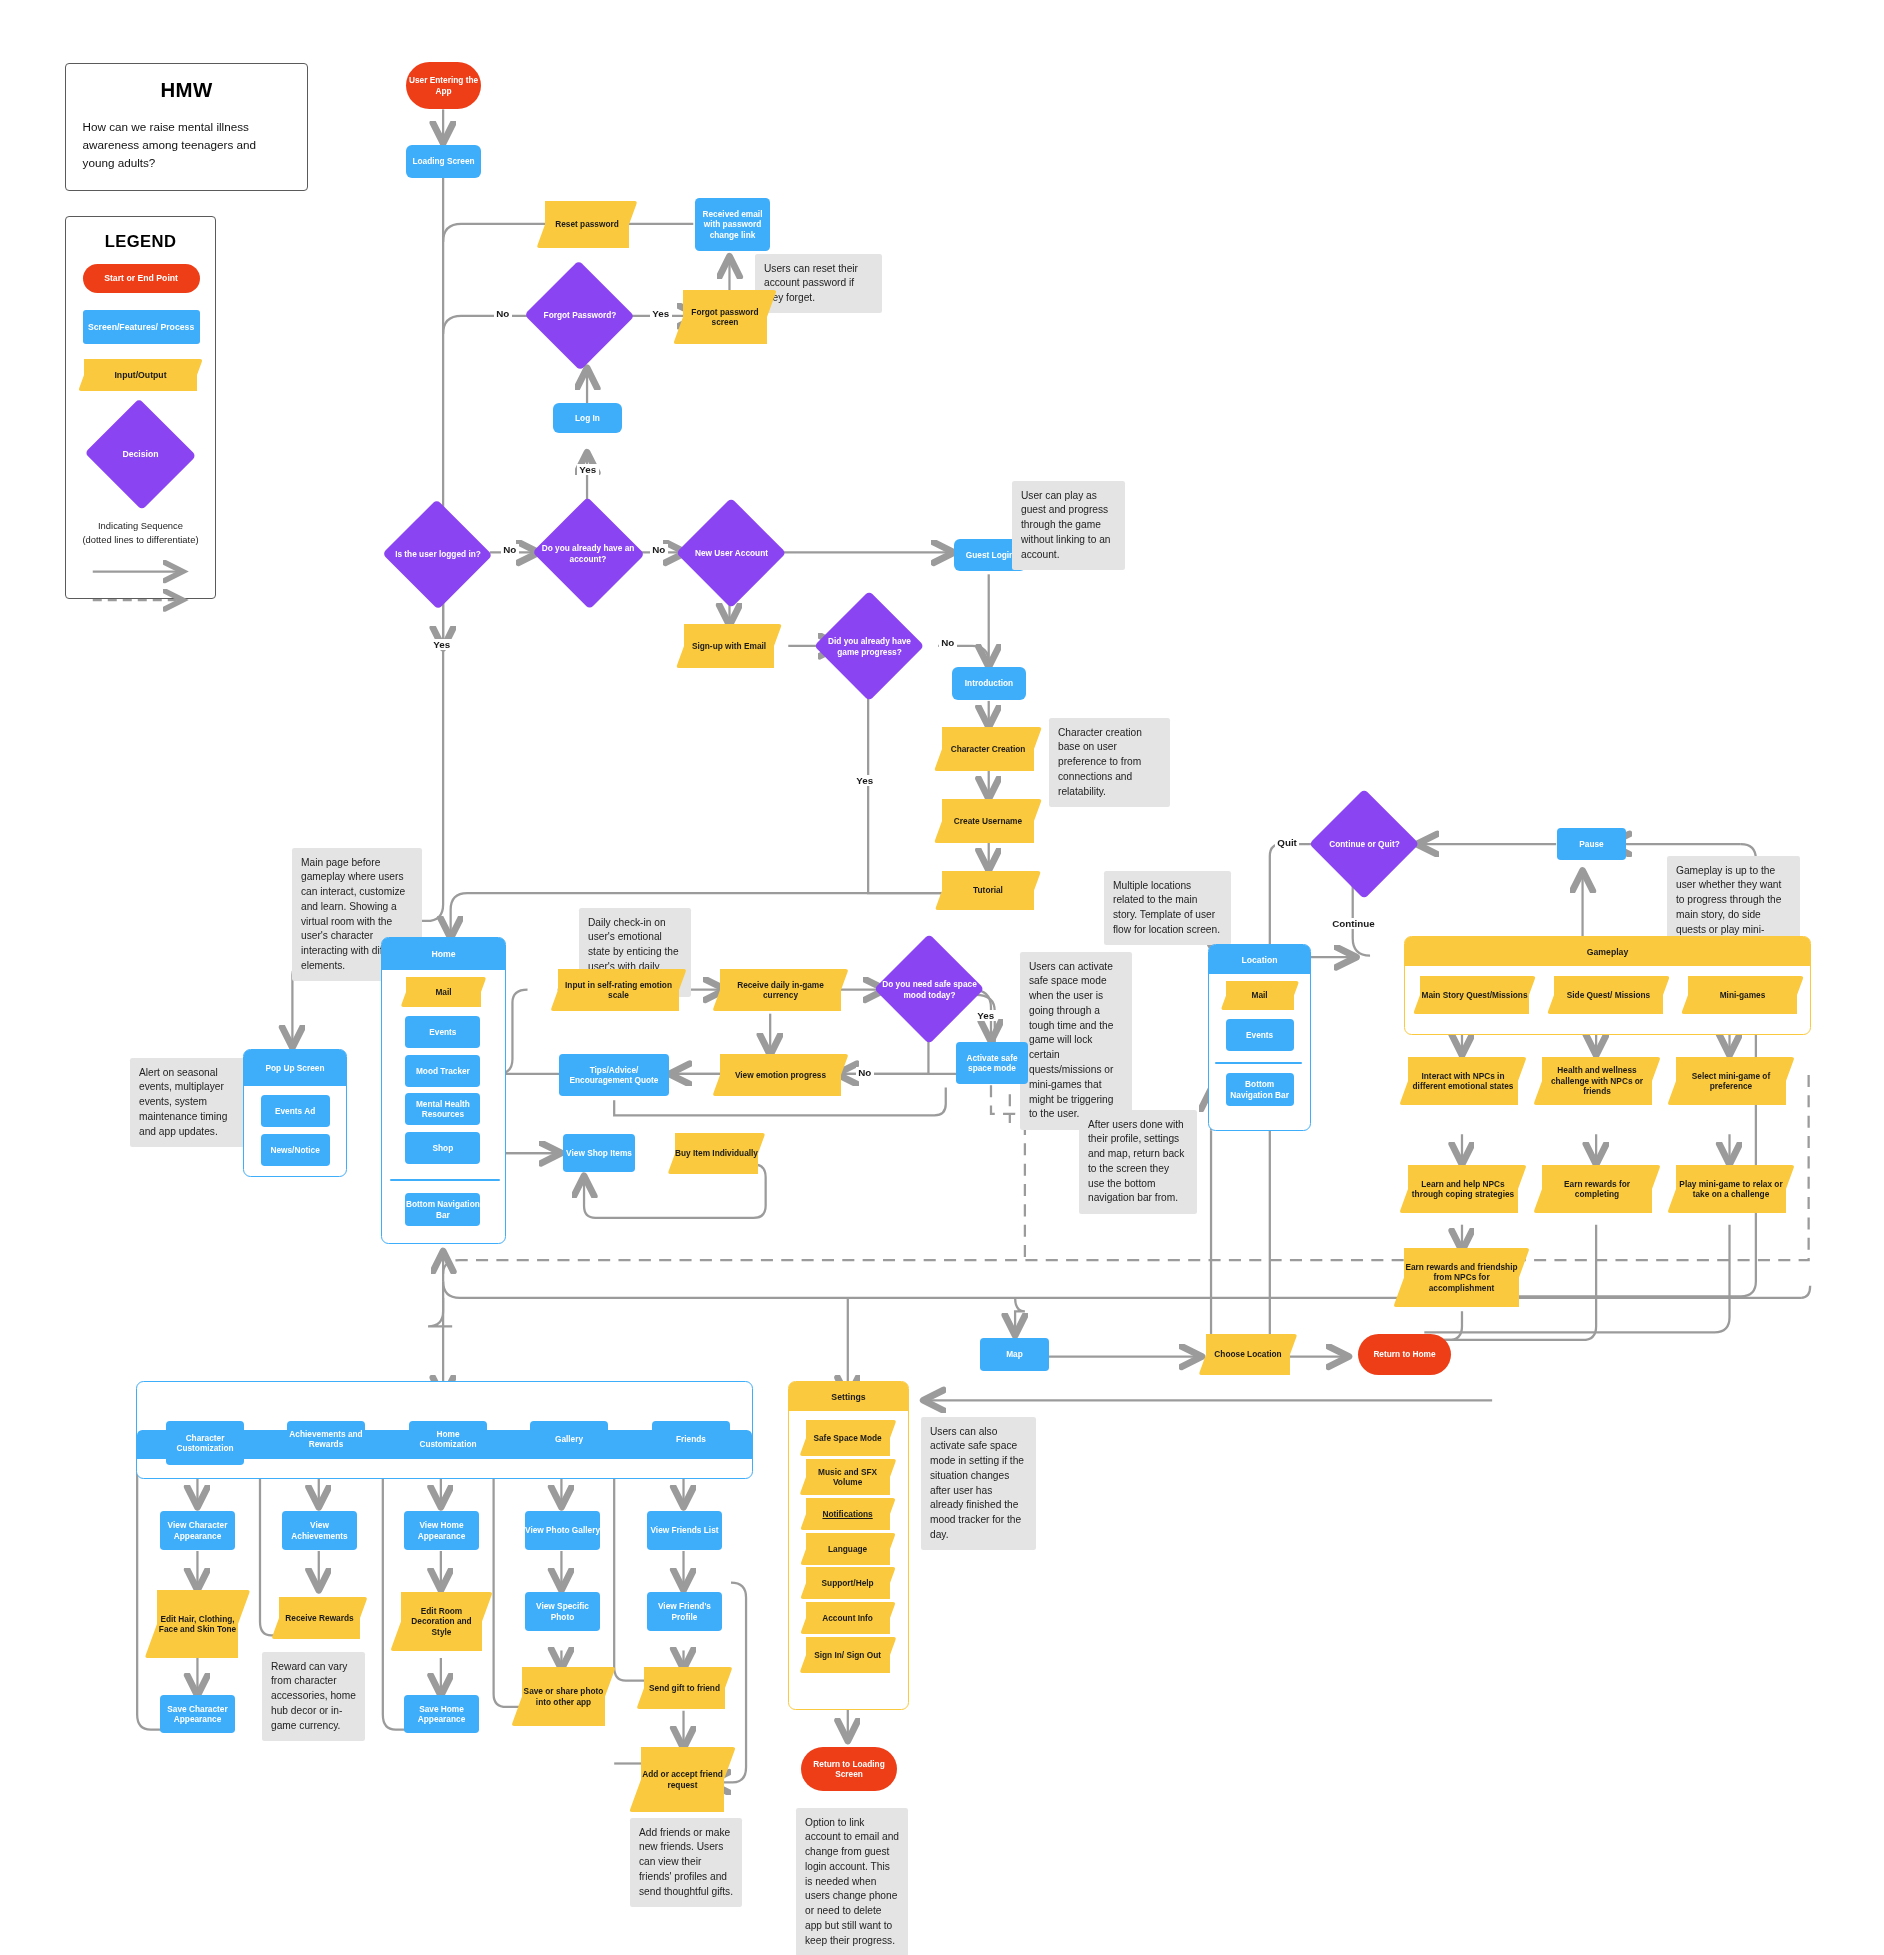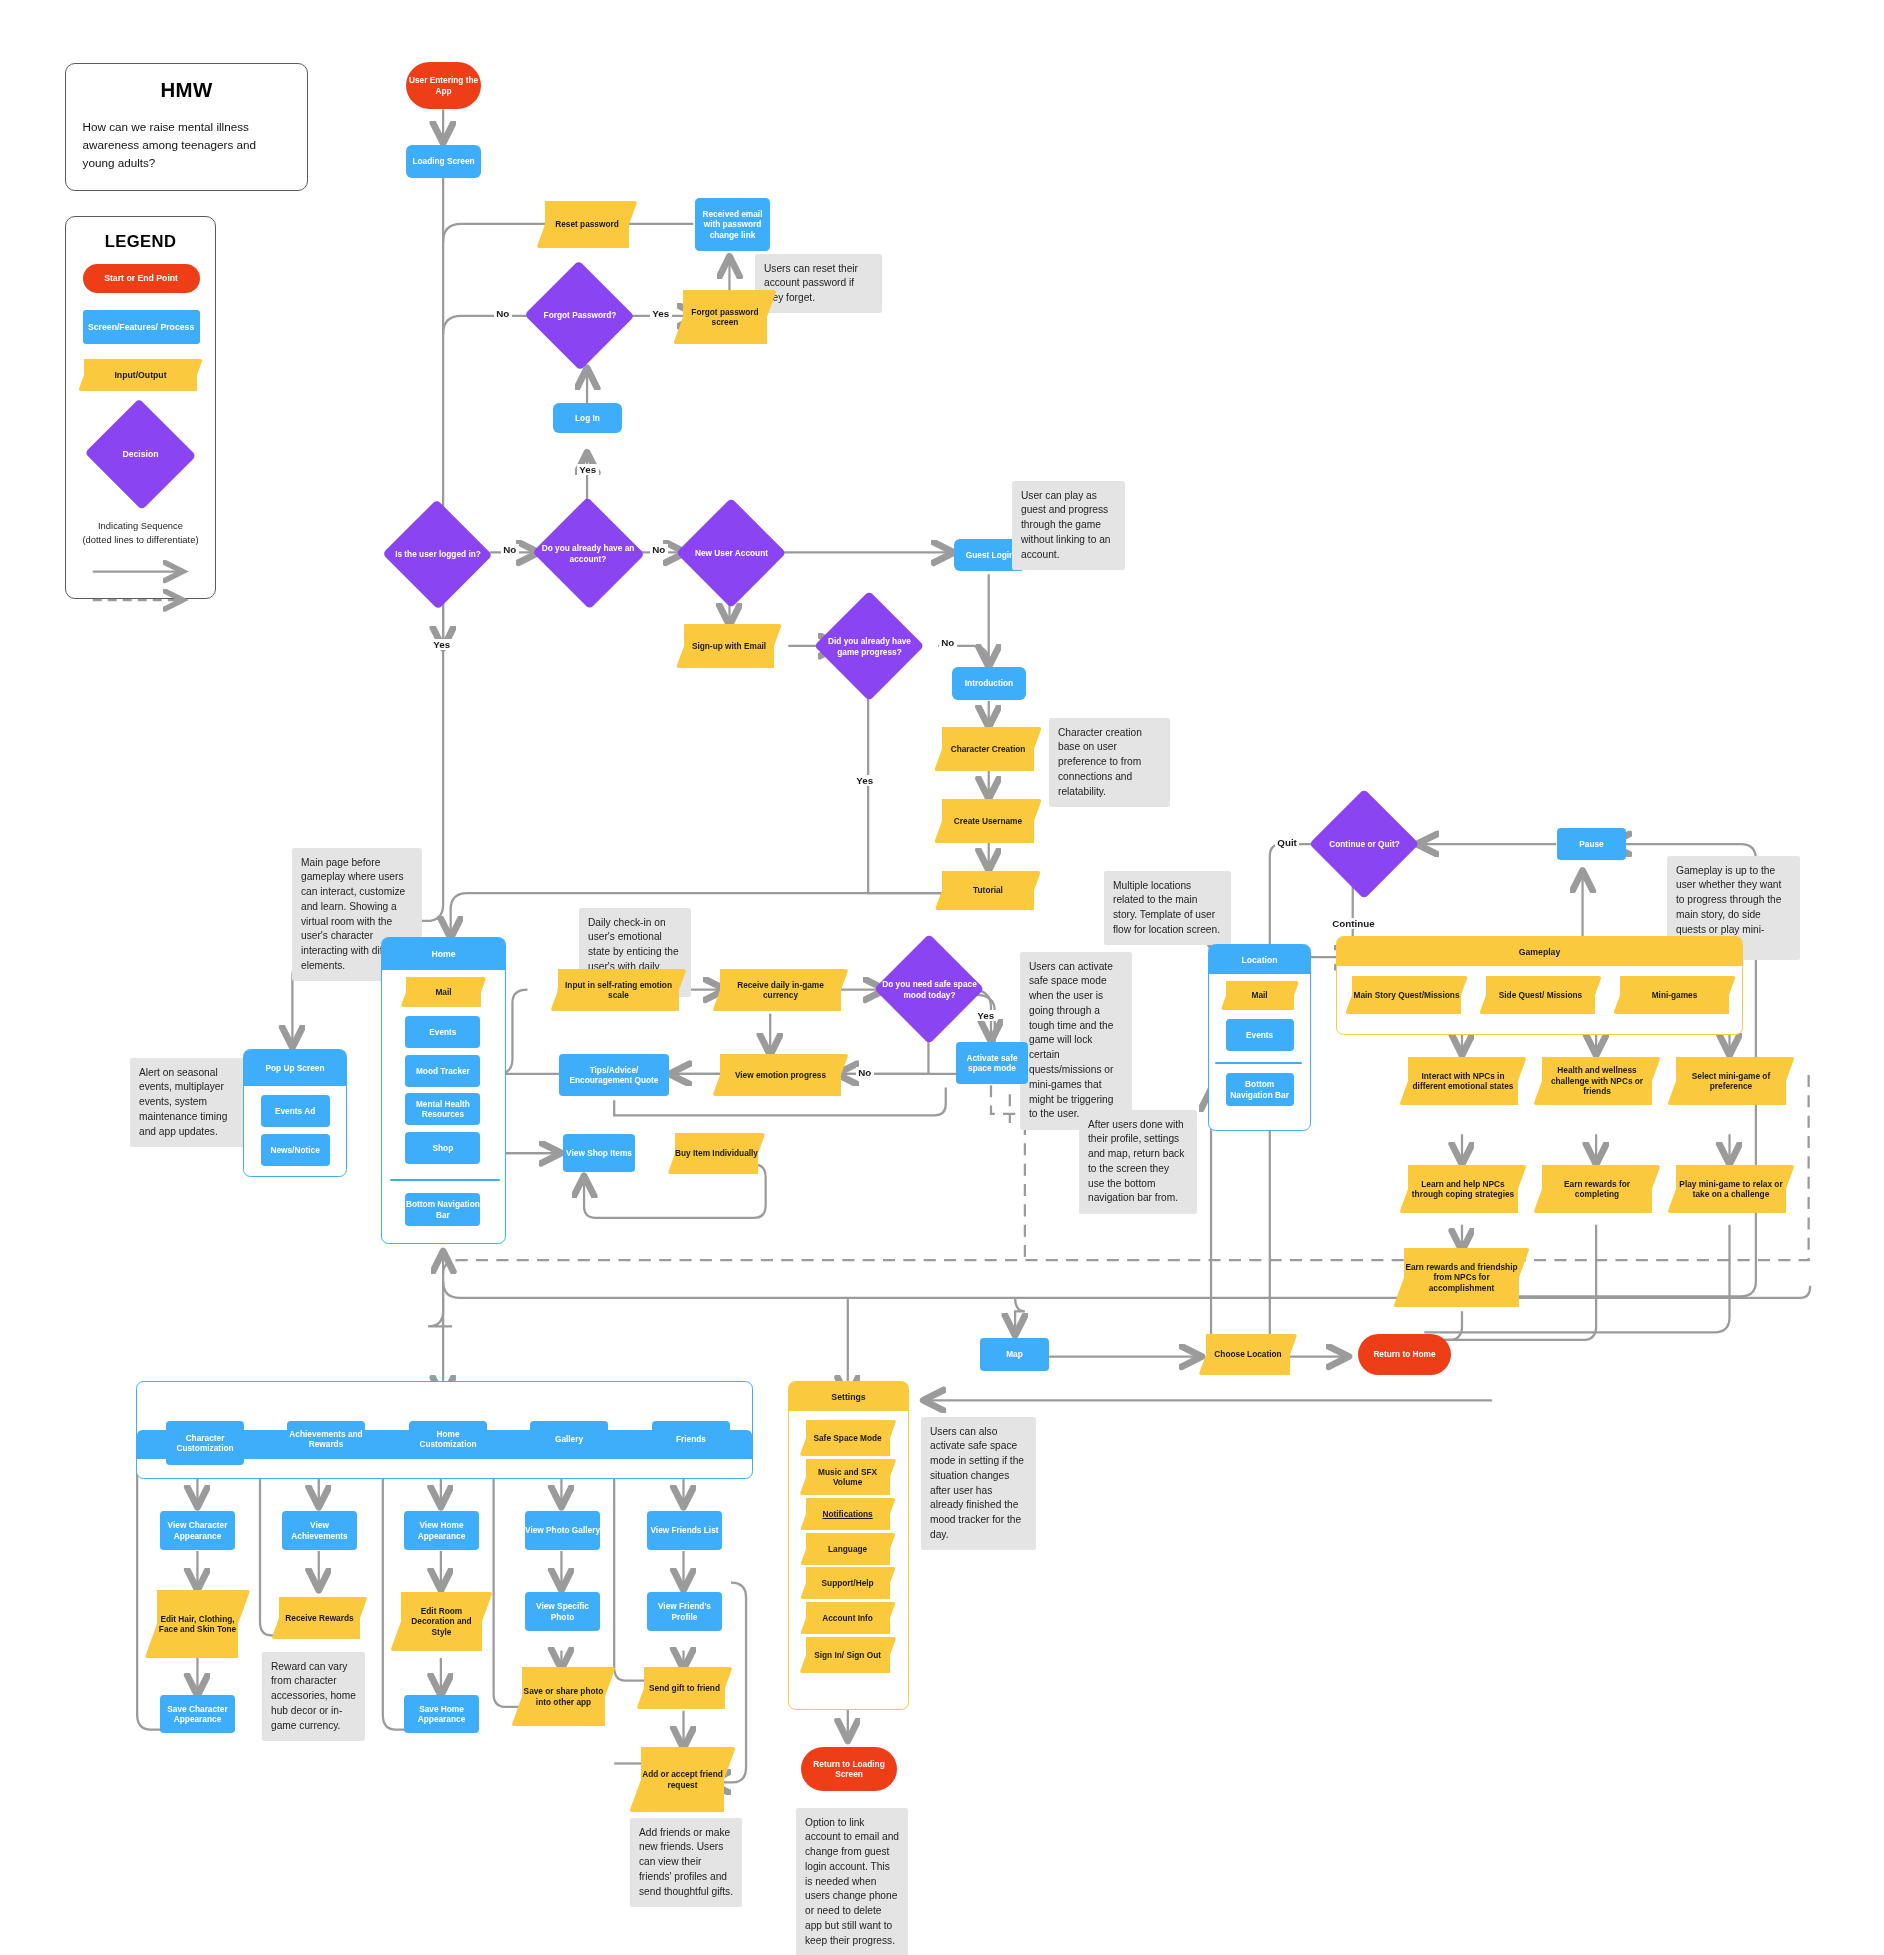--- a/index.html
+++ b/index.html
@@ -23,21 +23,21 @@
   
   .group{position:absolute;box-sizing:border-box;border-radius:7.5px;}
   .group.blue{border:1.9px solid #3EADFA;background:#fff;}
   .group.yellow{border:1.9px solid #FBC93E;background:#fff;}
   .group-title{position:absolute;left:0;right:0;top:0;color:#fff;font-weight:bold;display:flex;align-items:center;justify-content:center;border-radius:5.3px 5.3px 0 0;}
   .group.blue>.group-title{background:#3EADFA;}
   .group.yellow>.group-title{background:#FBC93E;color:#1a1a1a;}
   .divider{position:absolute;height:2.3px;background:#3EADFA;border-radius:1.5px;}
 
   
-  .card{position:absolute;box-sizing:border-box;background:#fff;border:1.5px solid #5a5a5a;border-radius:10px;}
+  .card{position:absolute;box-sizing:border-box;background:#fff;border:1.5px solid #5a5a5a;border-radius:4px;}
   .card h1{margin:0;font-size:20.4px;text-align:center;letter-spacing:0.4px;}
   .card p{margin:0;font-size:11.7px;line-height:1.55;color:#111;font-weight:normal;}
   .legend-label{position:absolute;text-align:center;font-size:9.4px;color:#222;line-height:1.45;width:100%;}
 
   
   .elabel{position:absolute;font-size:9.8px;font-weight:bold;color:#1a1a1a;background:#fff;padding:0 2.3px;}
 
   svg.wires{position:absolute;left:0;top:0;width:1884px;height:1955px;pointer-events:none;}
   svg.wires path,svg.wires line{fill:none;stroke:#9b9b9b;stroke-width:3;}
   svg.wires path.dash{stroke-dasharray:16 11;}
@@ -440,21 +440,21 @@
   </div>
 
   <div class="node process" style="left:1557px;top:828px;width:69px;height:32px;font-size:8.3px;border-radius:3.8px;">
     <span>Pause</span>
   </div>
 
   <div class="note" style="left:1667px;top:856px;width:133px;">
     <span>Gameplay is up to the user whether they want to progress through the main story, do side quests or play mini-games</span>
   </div>
 
-  <div class="group yellow" style="left:1336px;top:936px;width:407px;height:99px;text-decoration:underline;">
+  <div class="group yellow" style="left:1404px;top:936px;width:407px;height:99px;text-decoration:underline;">
     <div class="group-title" style="height:29px;font-size:8.7px;">
       <span>Gameplay</span>
     </div>
     <div class="node io" style="left:15px;top:39px;width:109px;height:38px;font-size:8.3px;">
       <span class="inner">Main Story Quest/Missions</span>
     </div>
     <div class="node io" style="left:149px;top:39px;width:109px;height:38px;font-size:8.3px;">
       <span class="inner">Side Quest/ Missions</span>
     </div>
     <div class="node io" style="left:283px;top:39px;width:109px;height:38px;font-size:8.3px;">

